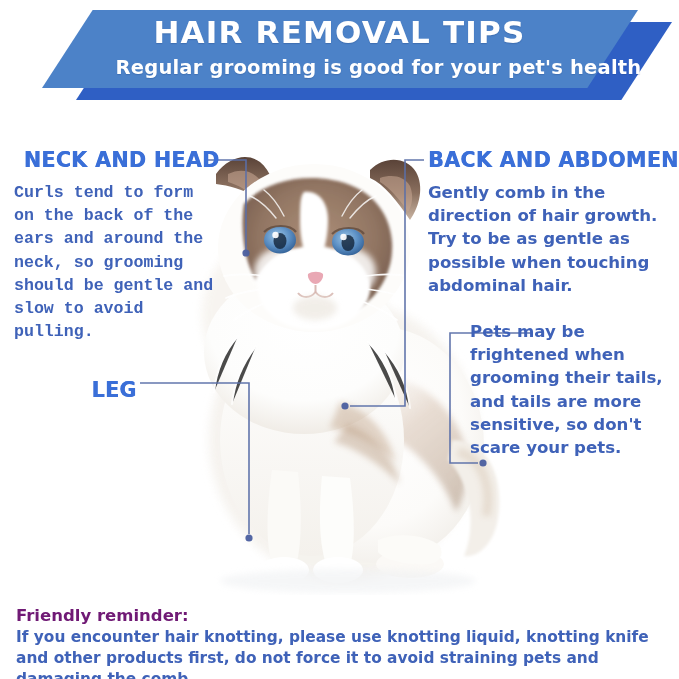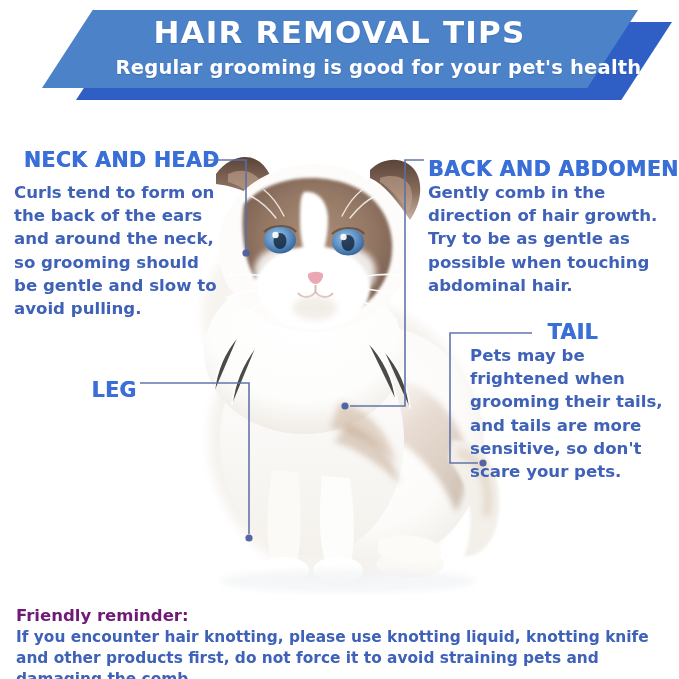--- a/index.html
+++ b/index.html
@@ -51,23 +51,23 @@
     color:#3a6fd8;font-weight:bold;font-size:20.5px;letter-spacing:.4px;
     font-family:"DejaVu Sans", sans-serif;white-space:nowrap;
     text-shadow:.5px 0 0 #3a6fd8;
     text-align:center;
   }
   .bd{
     color:#3f62b8;font-weight:bold;font-size:16.6px;line-height:1.40;
     font-family:"DejaVu Sans", sans-serif;
   }
   .blk-neck{left:14px;top:148px;width:215px;}
-  .blk-neck .bd{margin-top:9px;width:208px;}
-  .blk-back{left:428px;top:157px;width:248px;}
-  .blk-back .bd{width:244px;}
+  .blk-neck .bd{margin-top:9px;width:208px;font-family:Liberation Mono, monospace;}
+  .blk-back{left:428px;top:148px;width:248px;}
+  .blk-back .bd{margin-top:9px;width:244px;}
   .blk-tail{left:470px;top:320px;width:210px;}
   .blk-tail .hd{text-align:right;width:128px;}
   .blk-tail .bd{width:208px;}
   .blk-leg{left:14px;top:370px;width:215px;}
   .blk-leg .hd{text-align:center;width:200px;margin-top:8px;}
   .blk-leg .bd{margin-top:9px;width:210px;}
 
   
   .footer{position:absolute;left:16px;top:606px;width:650px;}
   .footer .f-title{
@@ -264,21 +264,20 @@
     <div class="hd">NECK AND HEAD</div>
     <div class="bd">Curls tend to form on the back of the ears and around the neck, so grooming should be gentle and slow to avoid pulling.</div>
   </div>
 
   <div class="block blk-back">
     <div class="hd">BACK AND ABDOMEN</div>
     <div class="bd">Gently comb in the direction of hair growth. Try to be as gentle as possible when touching abdominal hair.</div>
   </div>
 
   <div class="block blk-tail">
-    <div class="hd">TAIL</div>
     <div class="bd">Pets may be frightened when grooming their tails, and tails are more sensitive, so don't scare your pets.</div>
   </div>
 
   <div class="block blk-leg">
     <div class="hd">LEG</div>
   </div>
 
   <div class="footer">
     <div class="f-title">Friendly reminder:</div>
     <div class="f-body">If you encounter hair knotting, please use knotting liquid, knotting knife and other products first, do not force it to avoid straining pets and damaging the comb.</div>

